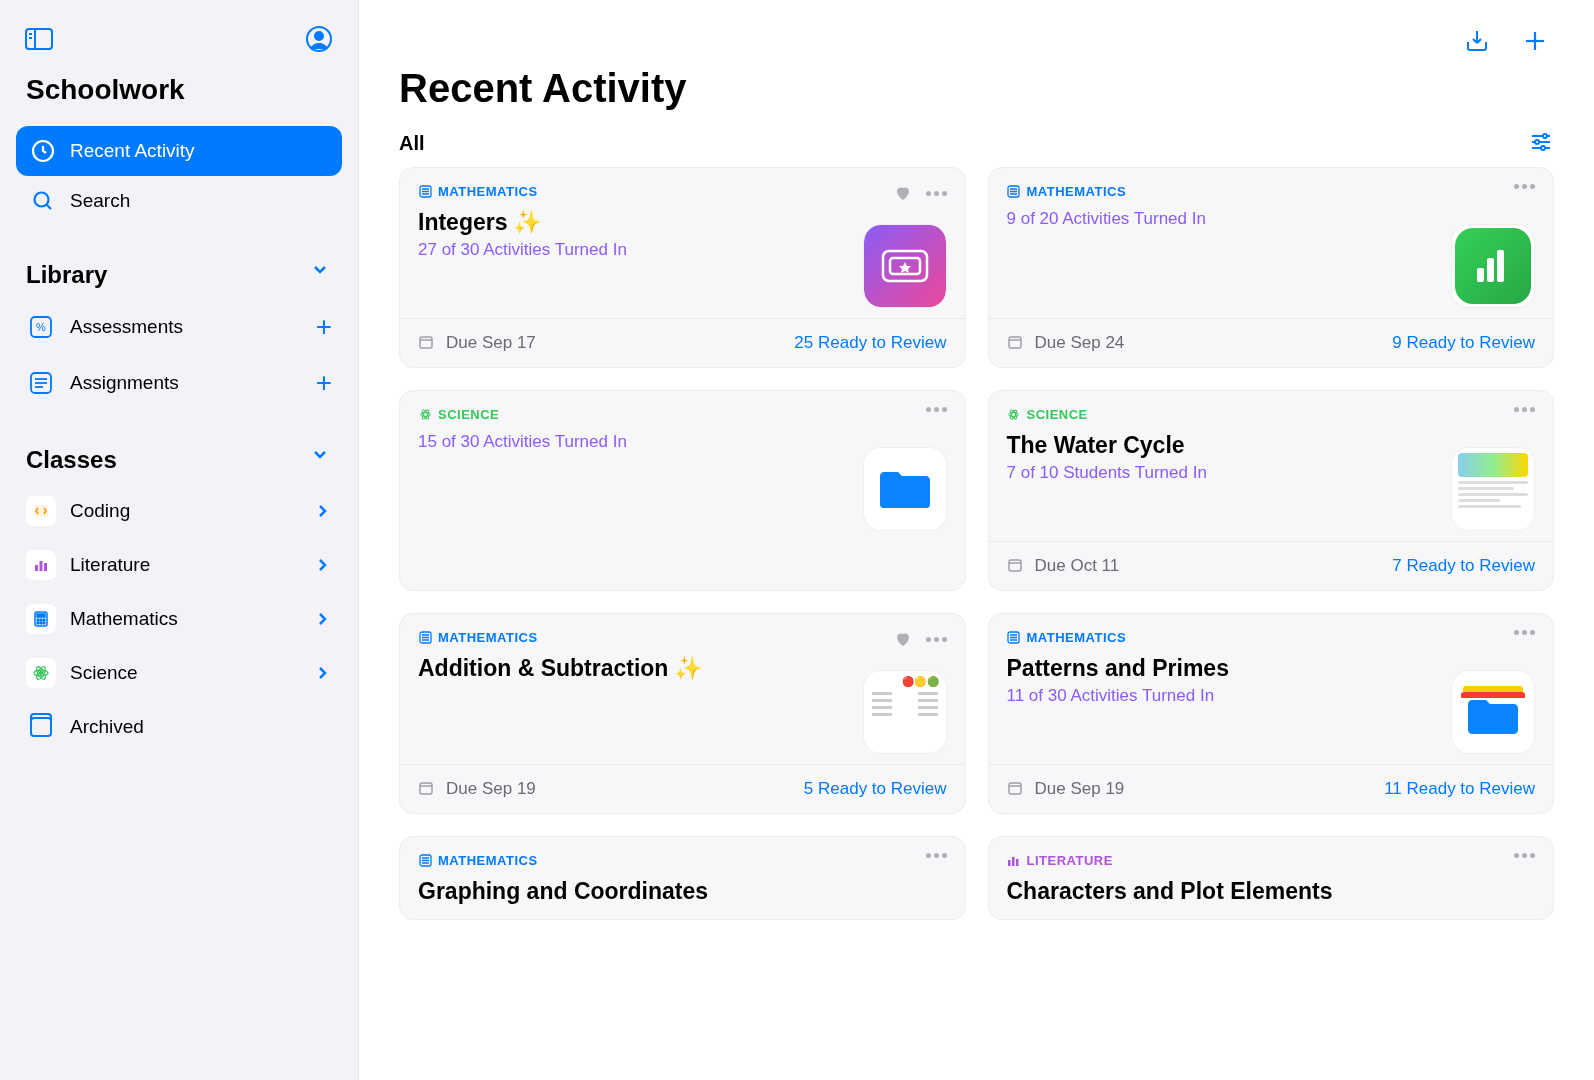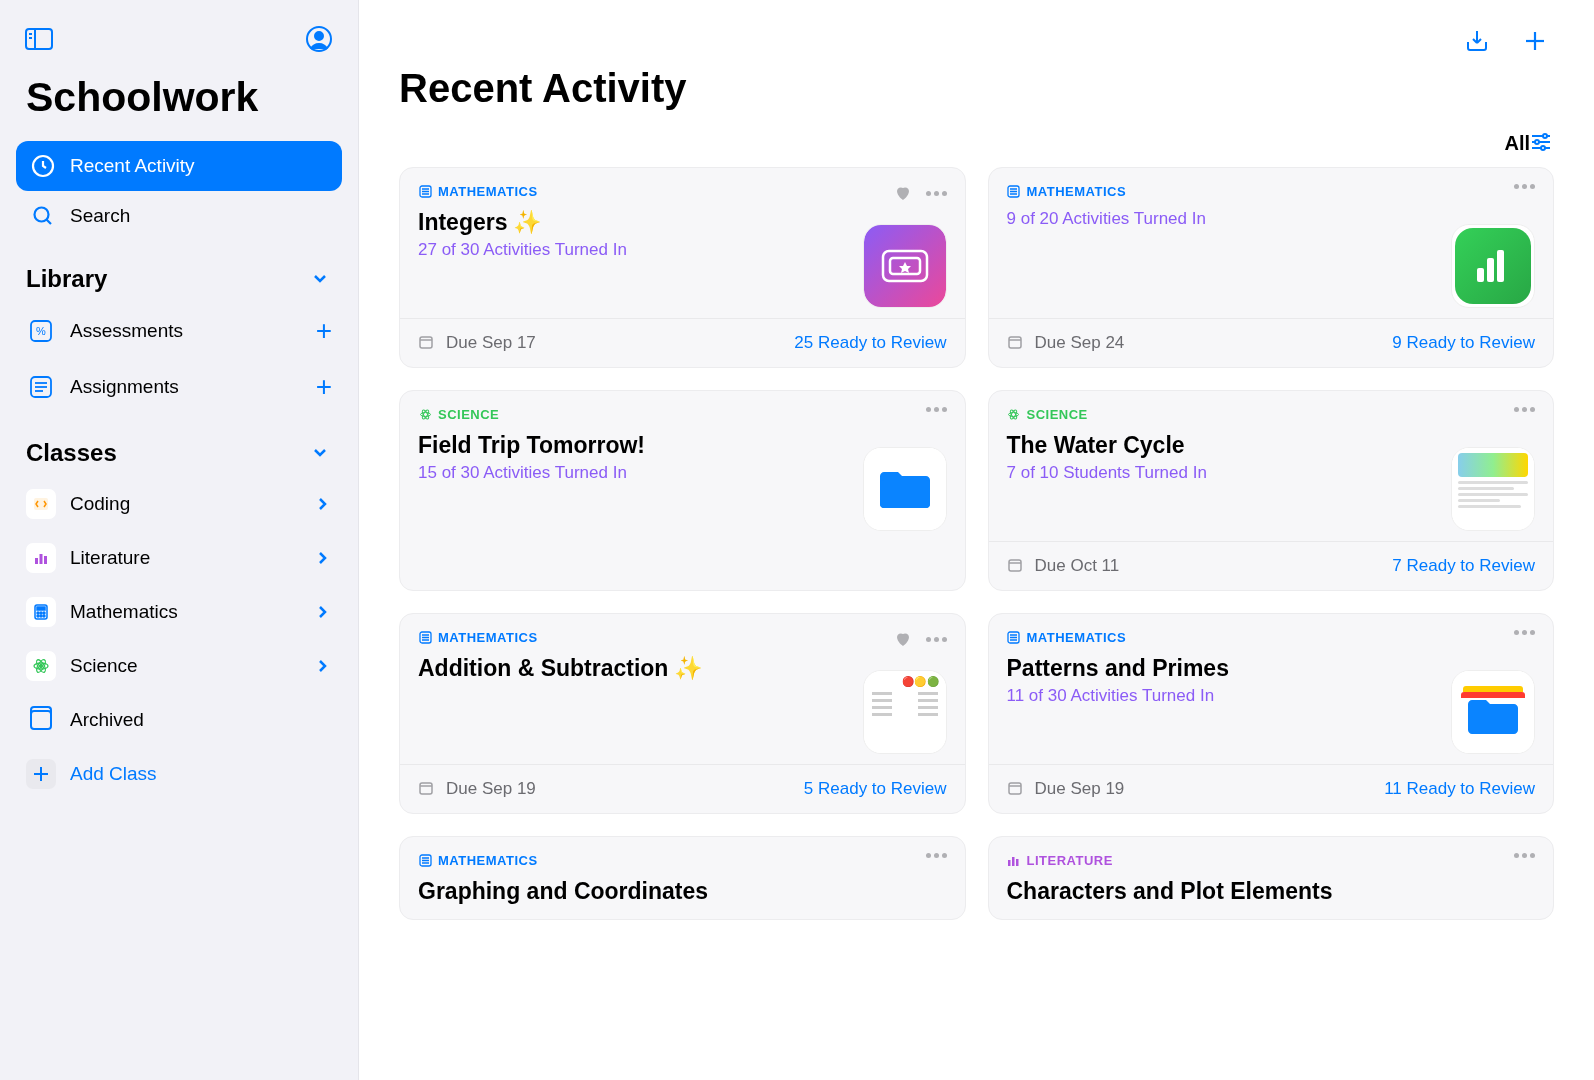--- a/index.html
+++ b/index.html
@@ -1,41 +1,41 @@
 <!DOCTYPE html>
 <html><head>
 <meta charset="utf-8">
 <style>
 * { box-sizing: border-box; margin: 0; padding: 0; font-family: -apple-system, BlinkMacSystemFont, "Segoe UI", Helvetica, Arial, sans-serif; }
 body { width: 1594px; height: 1080px; display: flex; background: #fff; overflow: hidden; }
 .sidebar { width: 359px; background: #f2f2f7; border-right: 1px solid #e5e5ea; padding: 16px; display: flex; flex-direction: column; }
 .sidebar-top { display: flex; justify-content: space-between; align-items: center; padding: 8px 8px 20px 8px; }
 .top-icon { width: 30px; height: 30px; color: #007aff; display: flex; align-items: center; justify-content: center; cursor: pointer; }
-.app-title { font-size: 41px; font-weight: 700; padding: 0 10px 20px 10px; }
+.app-title { font-size: 28px; font-weight: 700; padding: 0 10px 20px 10px; }
 .nav-item { display: flex; align-items: center; gap: 14px; padding: 12px 14px; border-radius: 12px; cursor: pointer; font-size: 19px; }
 .nav-item.active { background: #007aff; color: #fff; }
 .nav-item .nav-icon { width: 26px; height: 26px; display: flex; align-items: center; justify-content: center; flex-shrink: 0; }
 .nav-item:not(.active) .nav-icon { color: #007aff; }
 .section-header { display: flex; justify-content: space-between; align-items: center; padding: 24px 10px 10px 10px; cursor: pointer; }
-.section-title { font-size: 24px; font-weight: 700; }
+.section-title { font-size: 24px; font-weight: 700; margin-top: 11px; }
 .chevron { color: #007aff; width: 22px; height: 22px; }
 .lib-item { display: flex; align-items: center; gap: 14px; padding: 12px 10px; font-size: 19px; cursor: pointer; }
 .lib-item .lib-icon { width: 30px; height: 30px; border-radius: 6px; display: flex; align-items: center; justify-content: center; flex-shrink: 0; }
 .lib-item .plus { margin-left: auto; color: #007aff; font-size: 28px; font-weight: 300; }
 .class-item { display: flex; align-items: center; gap: 14px; padding: 12px 10px; font-size: 19px; cursor: pointer; }
 .class-icon { width: 30px; height: 30px; border-radius: 7px; display: flex; align-items: center; justify-content: center; flex-shrink: 0; font-size: 16px; }
 .class-item .chev-right { margin-left: auto; color: #007aff; width: 18px; height: 18px; }
 .add-class { display: flex; align-items: center; gap: 14px; padding: 12px 10px; font-size: 19px; color: #007aff; cursor: pointer; }
 .add-class .add-icon { width: 30px; height: 30px; border-radius: 7px; background: #e9e9ee; display: flex; align-items: center; justify-content: center; color: #007aff; }
 
 .main { flex: 1; padding: 20px 40px; overflow-y: auto; }
 .main-top { display: flex; justify-content: flex-end; gap: 28px; padding: 6px 4px 10px; }
 .main-top-btn { width: 30px; height: 30px; color: #007aff; cursor: pointer; display: flex; align-items: center; justify-content: center; }
 .page-title { font-size: 40px; font-weight: 700; padding-bottom: 20px; }
-.filter-row { display: flex; justify-content: flex-end; align-items: center; padding-bottom: 12px; }
+.filter-row { display: flex; justify-content: space-between; align-items: center; padding-bottom: 12px; }
 .filter-label { font-size: 20px; font-weight: 600; }
 .filter-icon { color: #007aff; cursor: pointer; width: 24px; height: 24px; }
 .cards { display: grid; grid-template-columns: 1fr 1fr; gap: 22px; }
 .card { background: #f7f7f9; border: 1px solid #ececee; border-radius: 14px; overflow: hidden; display: flex; flex-direction: column; }
 .card-body { padding: 16px 18px 10px 18px; display: flex; justify-content: space-between; gap: 14px; min-height: 150px; }
 .card-main { flex: 1; }
 .card-cat-row { display: flex; align-items: center; gap: 6px; font-size: 13px; font-weight: 700; letter-spacing: 0.5px; margin-bottom: 10px; text-transform: uppercase; }
 .card-cat-row.math { color: #007aff; }
 .card-cat-row.science { color: #34c759; }
 .card-cat-row.literature { color: #af52de; }
@@ -204,29 +204,20 @@
     </span>
       </div>
     </div>
 
   <div class="class-item">
     <span class="class-icon" style="color:#007aff;">
       <span class="archived-icon"></span>
     </span>
     <span>Archived</span>
   </div>
-  <div class="add-class">
-    <span class="add-icon">
-      <svg width="20" height="20" viewBox="0 0 20 20" stroke="currentColor" stroke-width="2">
-          <line x1="10" y1="3" x2="10" y2="17"></line>
-          <line x1="3" y1="10" x2="17" y2="10"></line>
-        </svg>
-    </span>
-    <span>Add Class</span>
-  </div>
 </div>
 
 <div class="main">
   <div class="main-top">
     <div class="main-top-btn">
       <svg width="26" height="26" viewBox="0 0 26 26" fill="none" stroke="currentColor" stroke-width="2">
           <path d="M13 3v12m0 0l-4-4m4 4l4-4"></path>
           <path d="M4 14v6a2 2 0 002 2h14a2 2 0 002-2v-6"></path>
         </svg>
     </div>
@@ -355,21 +346,20 @@
       <div class="card-cat-row science">
         <span class="cat-icon">
                 <svg width="13" height="13" viewBox="0 0 13 13" fill="none" stroke="currentColor" stroke-width="1">
                   <ellipse cx="6.5" cy="6.5" rx="5" ry="2"></ellipse>
                   <ellipse cx="6.5" cy="6.5" rx="5" ry="2" transform="rotate(60 6.5 6.5)"></ellipse>
                   <ellipse cx="6.5" cy="6.5" rx="5" ry="2" transform="rotate(-60 6.5 6.5)"></ellipse>
                 </svg>
               </span>
         <span>SCIENCE</span>
       </div>
-      <div class="card-title">Field Trip Tomorrow!</div>
       <div class="card-sub">15 of 30 Activities Turned In</div>
     </div>
     <div class="card-right">
       <div class="card-actions">
 
         <span class="dots">
                 <span></span>
                 <span></span>
                 <span></span>
               </span>

